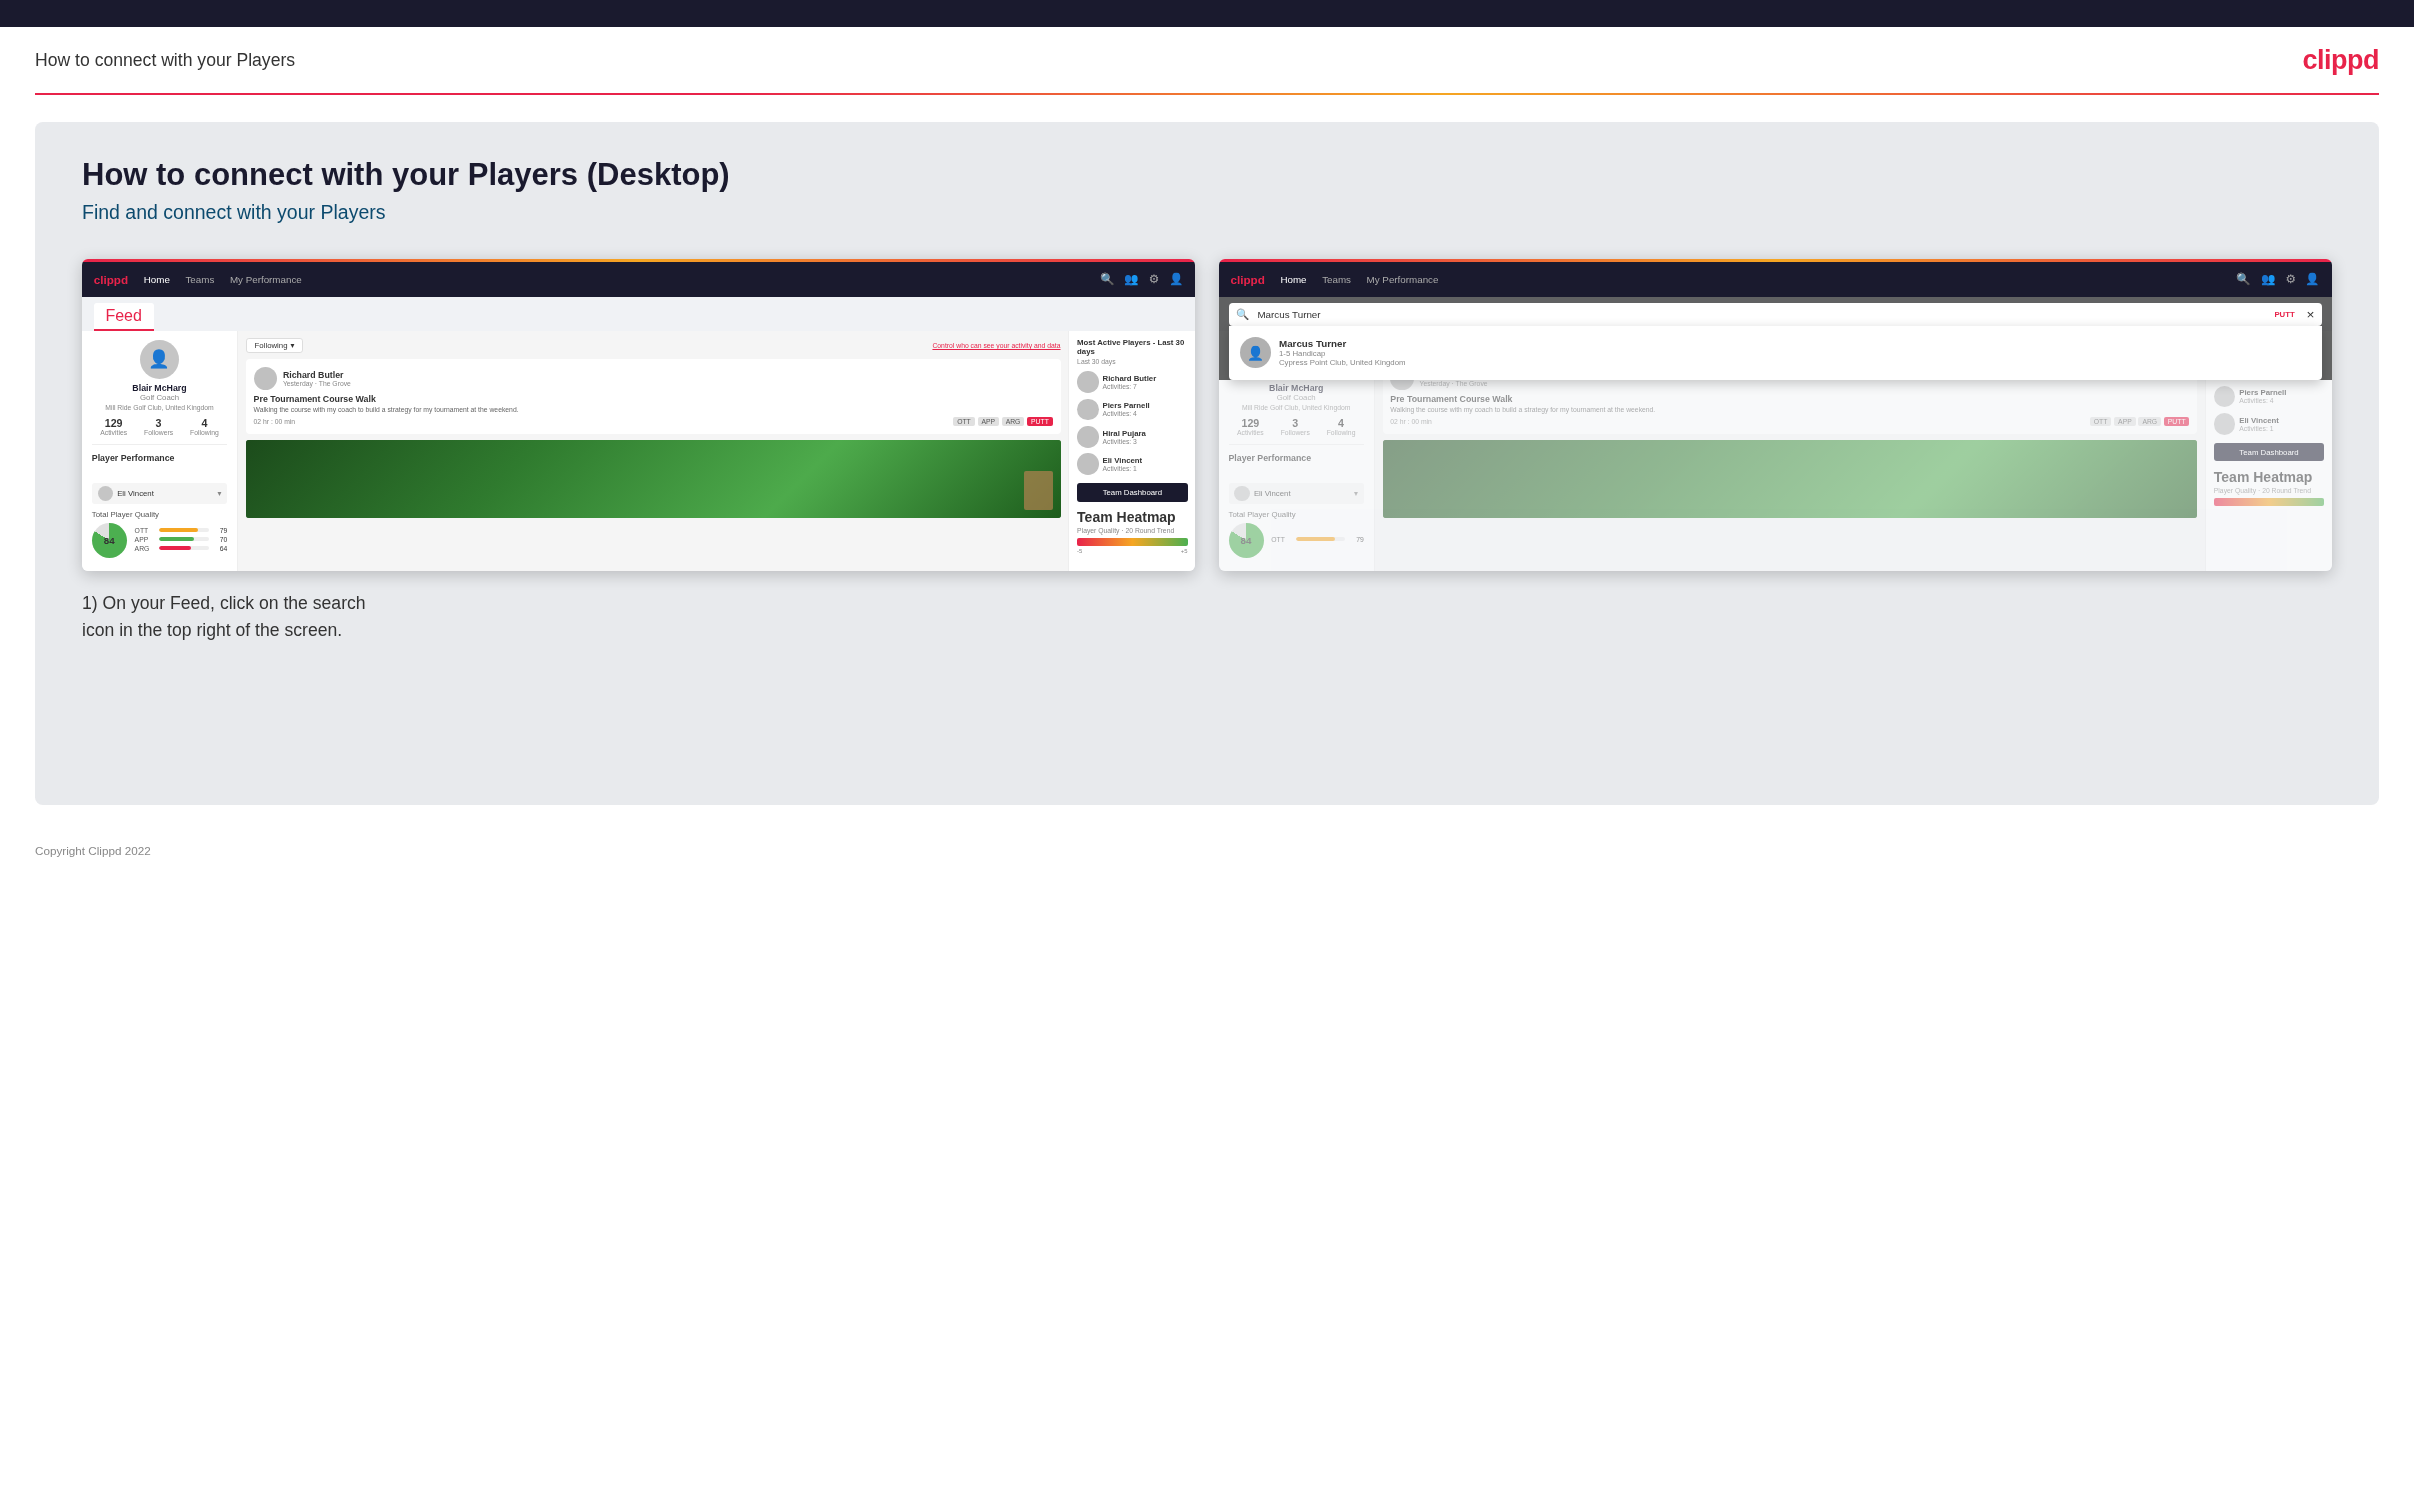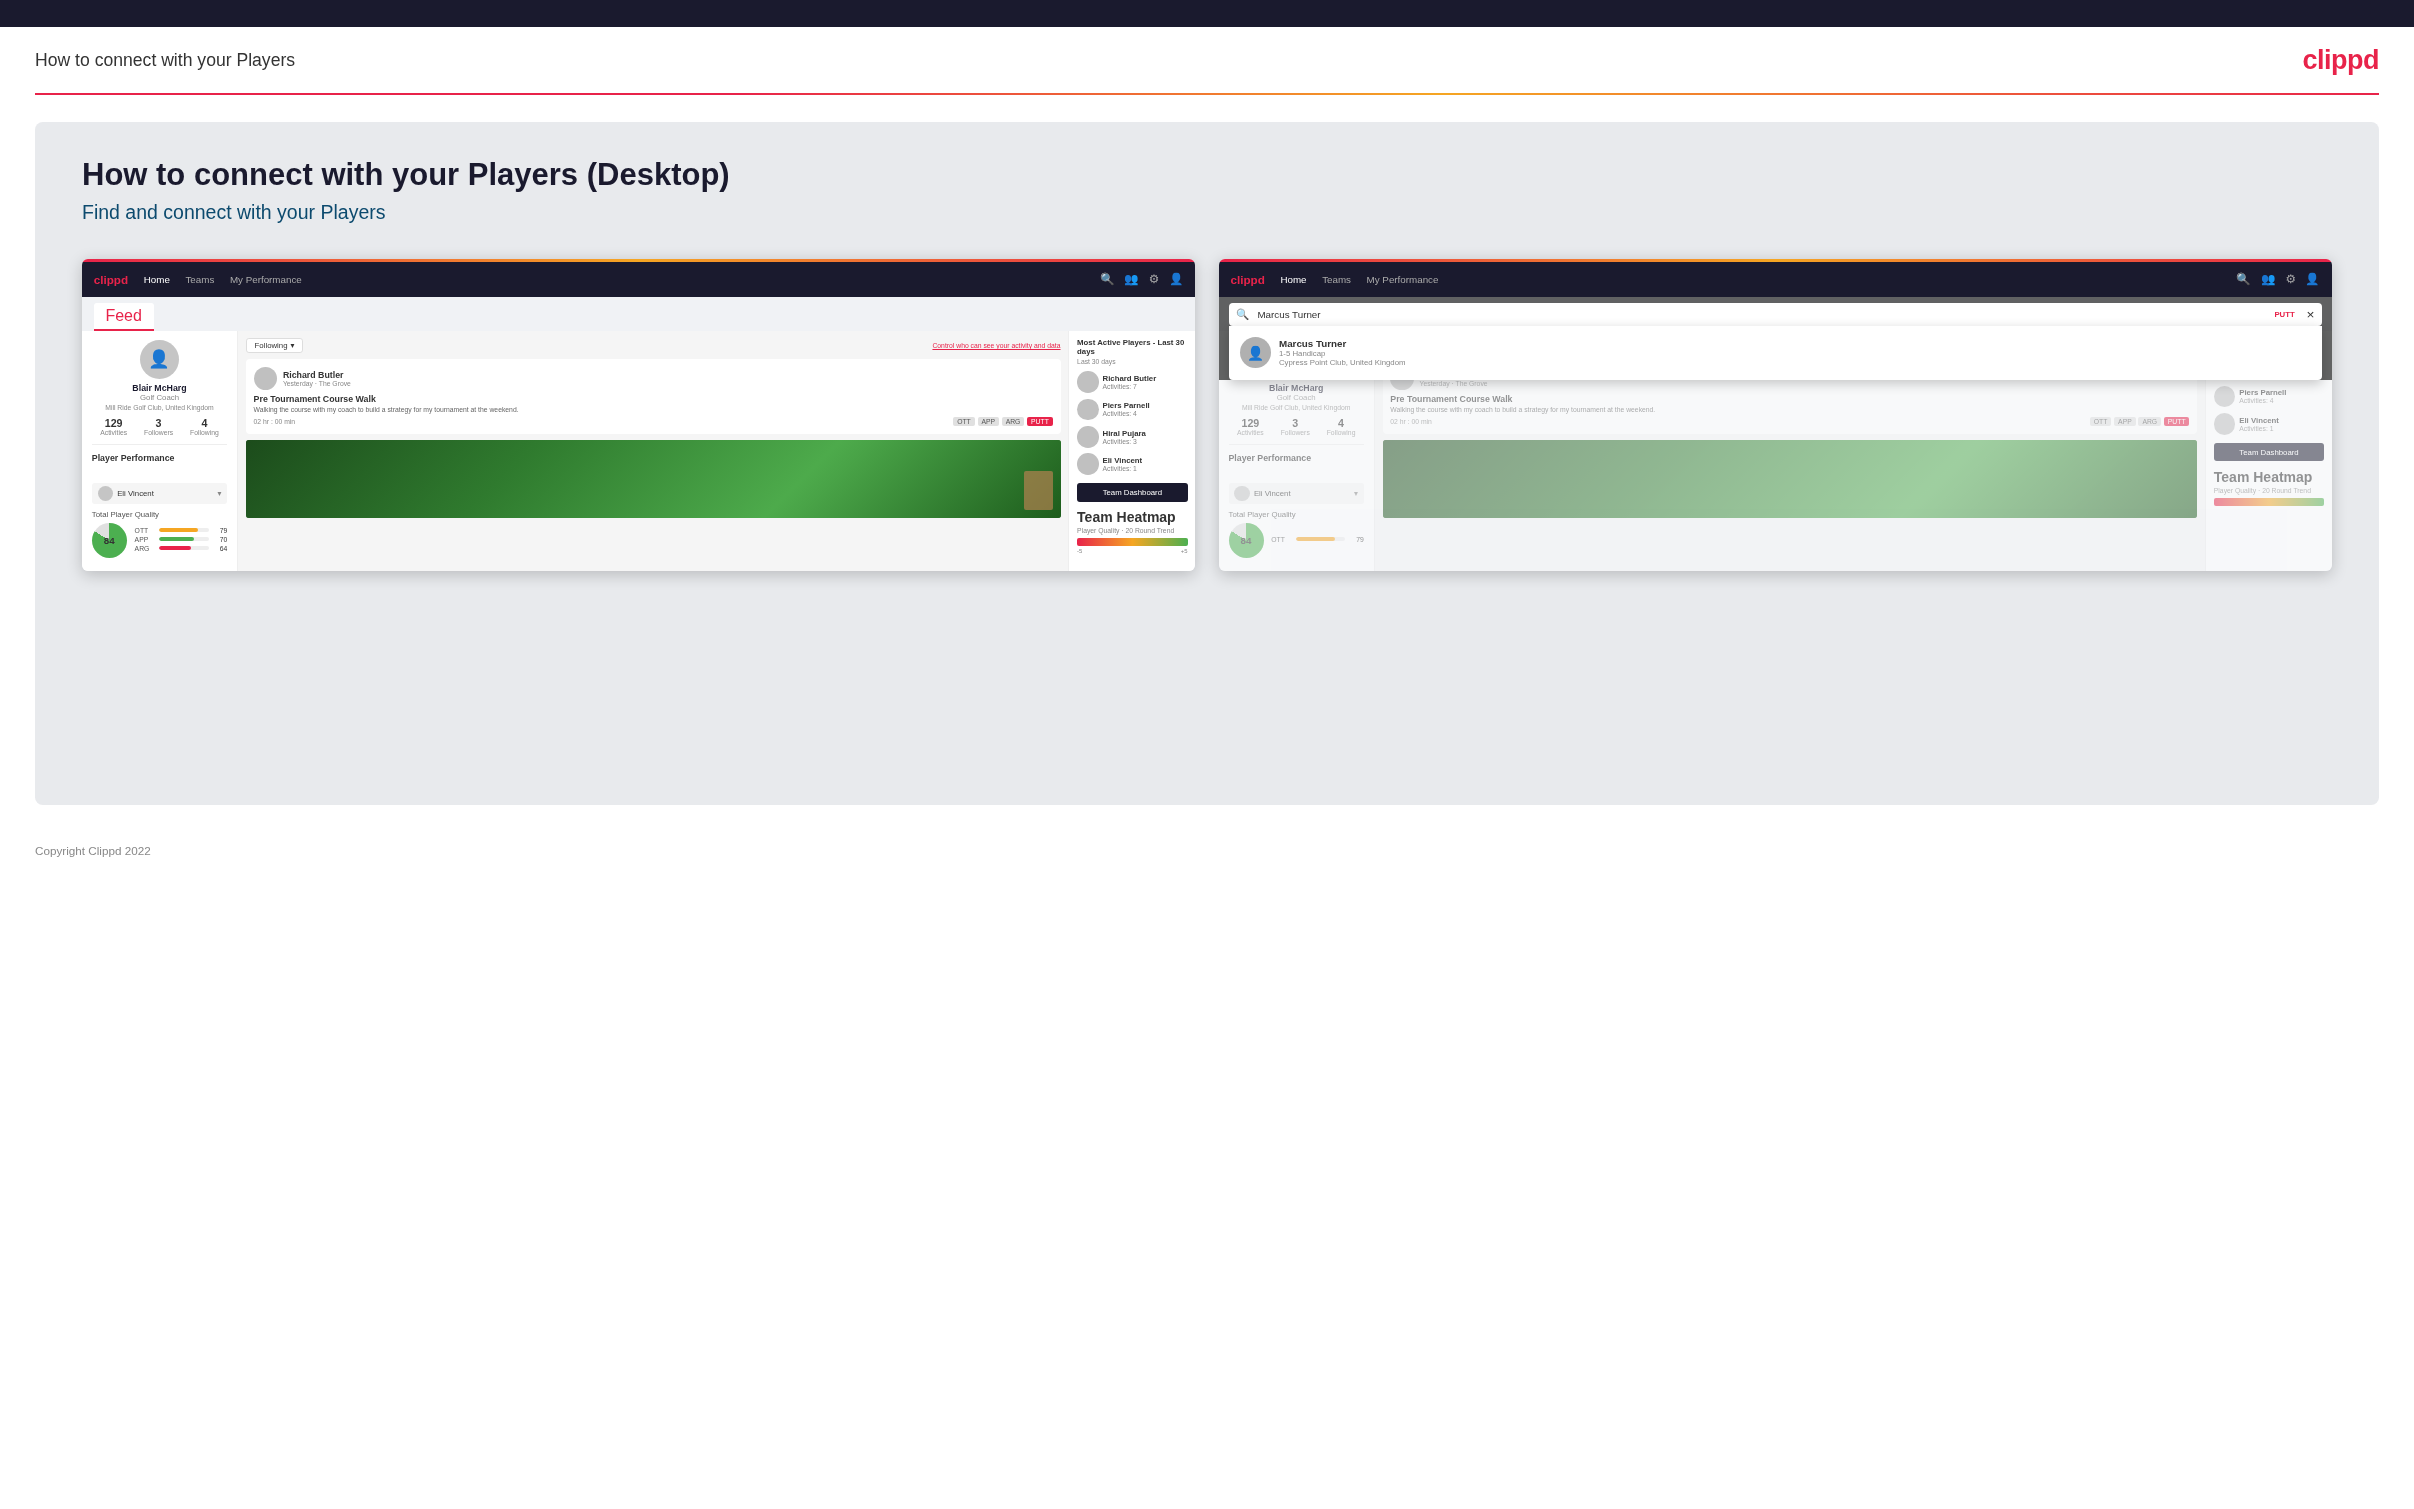--- a/index.html
+++ b/index.html
@@ -797,20 +797,23 @@
             <div class="heatmap-sub">Player Quality · 20 Round Trend</div>
             <div class="heatmap-bar"></div>
             <div class="heatmap-labels">
               <span>-5</span>
               <span>+5</span>
             </div>
           </div>
         </div>
       </div>
 
+      <div class="caption">
+        <span>1) On your Feed, click on the search<br>icon in the top right of the screen.</span>
+      </div>
     </div>
 
     <div class="screenshot-section">
       <div class="screenshot-frame overlay-container">
         <div class="app-top-border"></div>
 
         <div class="app-nav2">
           <span class="app-nav-logo">clippd</span>
           <span class="app-nav-item active">Home</span>
           <span class="app-nav-item">Teams</span>

